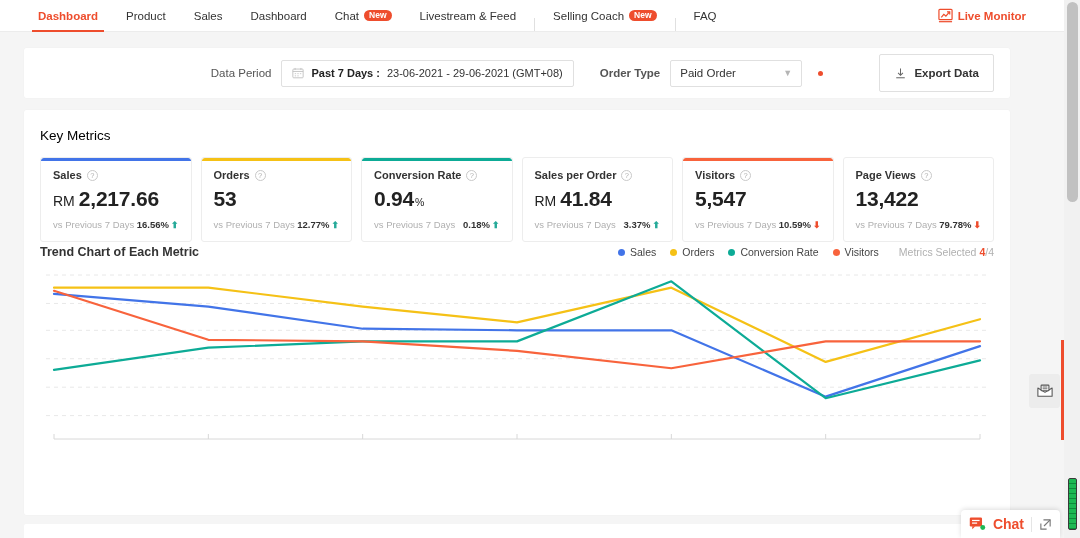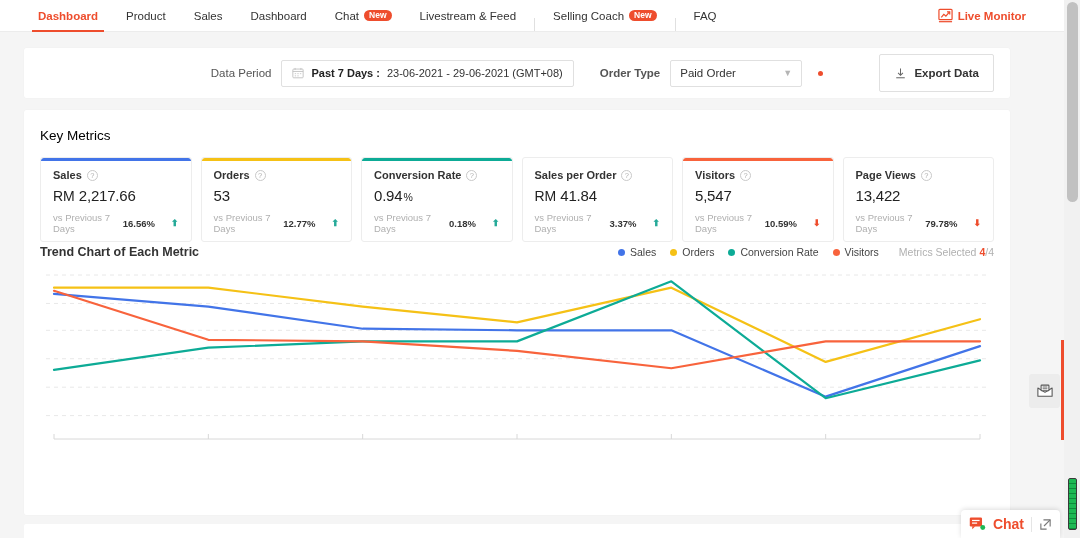--- a/index.html
+++ b/index.html
@@ -104,28 +104,28 @@
   }
   .m-head { display: flex; align-items: center; gap: 5px; }
   .m-name { font-size: 11px; font-weight: bold; color: #333; white-space: nowrap; }
   .q-icon {
     width: 11px; height: 11px; border-radius: 50%;
     border: 1px solid #c9c9c9; color: #b0b0b0;
     font-size: 7.5px; line-height: 9px; text-align: center; flex: none;
   }
   .m-val { margin-top: 6px; display: flex; align-items: baseline; color: #222; }
   .m-cur { font-size: 14px; margin-right: 4px; font-weight: normal; text-align: right; }
-  .m-num { font-size: 15px; font-weight: normal; letter-spacing: -0.2px; text-align: right; }
+  .m-num { font-size: 21px; font-weight: bold; letter-spacing: -0.2px; text-align: right; }
   .m-suf { font-size: 10.5px; margin-left: 1px; }
   .m-foot {
     margin-top: 8px; display: flex; align-items: center;
     justify-content: space-between; font-size: 9.5px;
   }
   .m-prev { color: #b0b0b0; }
-  .m-delta { font-weight: bold; display: flex; align-items: center; gap: 16px; }
+  .m-delta { font-weight: bold; display: flex; align-items: center; gap: 2px; }
   .m-delta.up { color: #333; }
   .m-delta.down { color: #333; }
   .arrow { font-size: 9px; }
   .arrow.up { color: #26aa99; }
   .arrow.down { color: #ee4d2d; }
 
   
   .chart-head {
     display: flex; align-items: center; justify-content: space-between;
     margin-top: 3px; margin-bottom: 2px;

